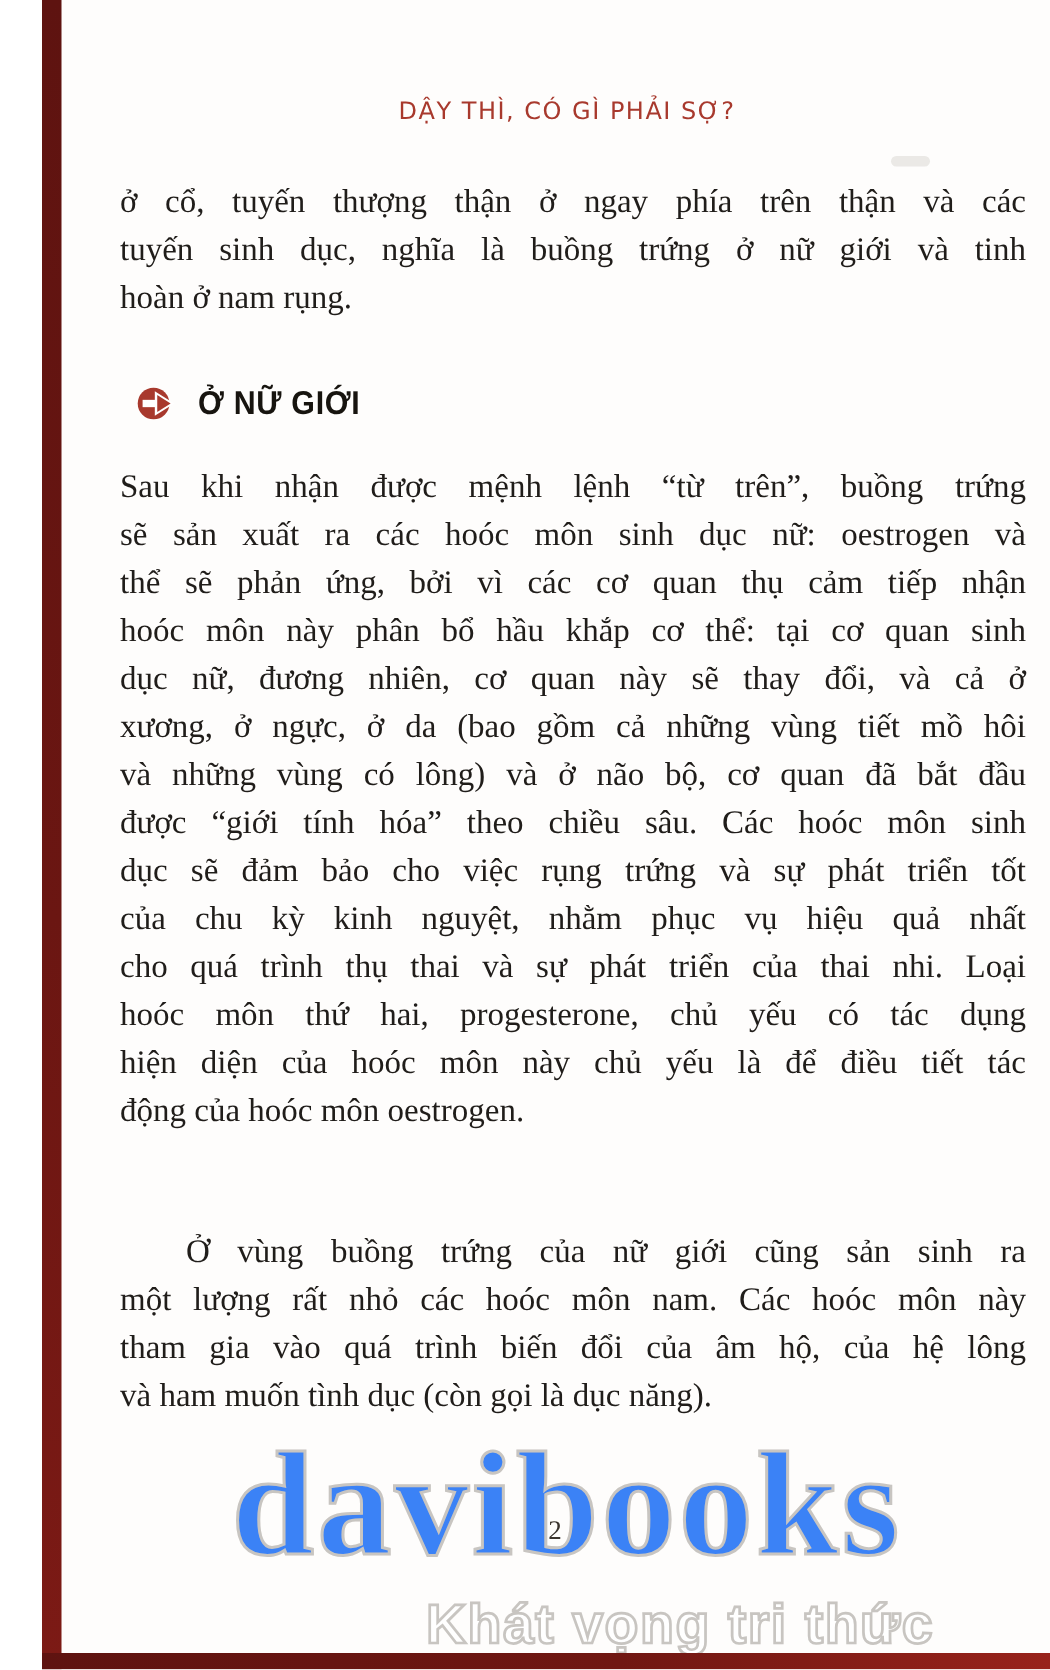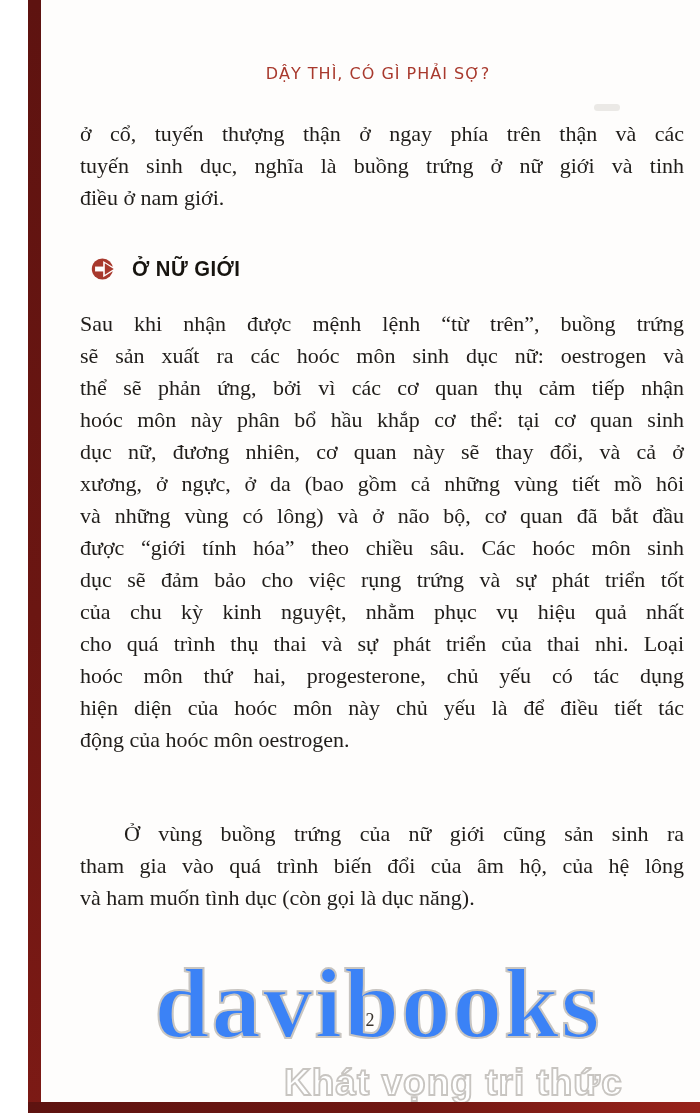--- a/index.html
+++ b/index.html
@@ -150,21 +150,21 @@
   <div class="edge-left"></div>
   <div class="edge-bottom"></div>
 
   <div class="running-header">DẬY THÌ, CÓ GÌ PHẢI SỢ?</div>
 
   <div class="smudge"></div>
 
   <div class="text-block intro-block">
       <div class="body-line">ở cổ, tuyến thượng thận ở ngay phía trên thận và các</div>
       <div class="body-line">tuyến sinh dục, nghĩa là buồng trứng ở nữ giới và tinh</div>
-      <div class="body-line para-end">điều ở nam giới.</div>
+      <div class="body-line para-end">hoàn ở nam rụng.</div>
     </div>
 
   <div class="section-heading">
     <span class="icon">
       <svg viewBox="0 0 32 32" width="26" height="26" aria-hidden="true">
         <circle cx="14" cy="16" r="13" fill="#a8392d"></circle>
         <rect x="5" y="13" width="13" height="6" fill="#ffffff"></rect>
         <polygon points="15,6 31,16 15,26" fill="#ffffff"></polygon>
         <polygon points="17,9 28,16 17,23" fill="#a8392d"></polygon>
       </svg>
@@ -184,20 +184,21 @@
       <div class="body-line">dục sẽ đảm bảo cho việc rụng trứng và sự phát triển tốt</div>
       <div class="body-line">của chu kỳ kinh nguyệt, nhằm phục vụ hiệu quả nhất</div>
       <div class="body-line">cho quá trình thụ thai và sự phát triển của thai nhi. Loại</div>
       <div class="body-line">hoóc môn thứ hai, progesterone, chủ yếu có tác dụng</div>
       <div class="body-line">hiện diện của hoóc môn này chủ yếu là để điều tiết tác</div>
       <div class="body-line para-end">động của hoóc môn oestrogen.</div>
     </div>
 
   <div class="text-block second-block">
       <div class="body-line indented">Ở vùng buồng trứng của nữ giới cũng sản sinh ra</div>
+      <div class="body-line">một lượng rất nhỏ các hoóc môn nam. Các hoóc môn này</div>
       <div class="body-line">tham gia vào quá trình biến đổi của âm hộ, của hệ lông</div>
       <div class="body-line para-end">và ham muốn tình dục (còn gọi là dục năng).</div>
     </div>
 
   <div class="wm-brand">davibooks</div>
 
   <div class="wm-slogan">Khát vọng tri thức</div>
 
   <div class="page-number">2</div>
 

